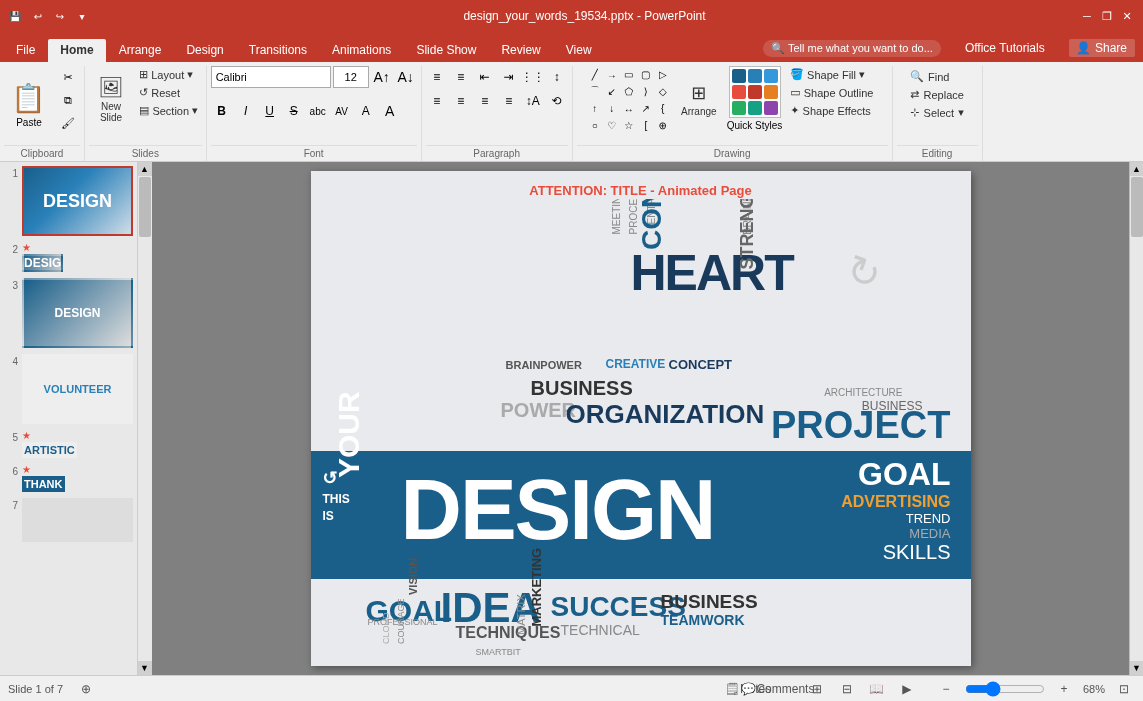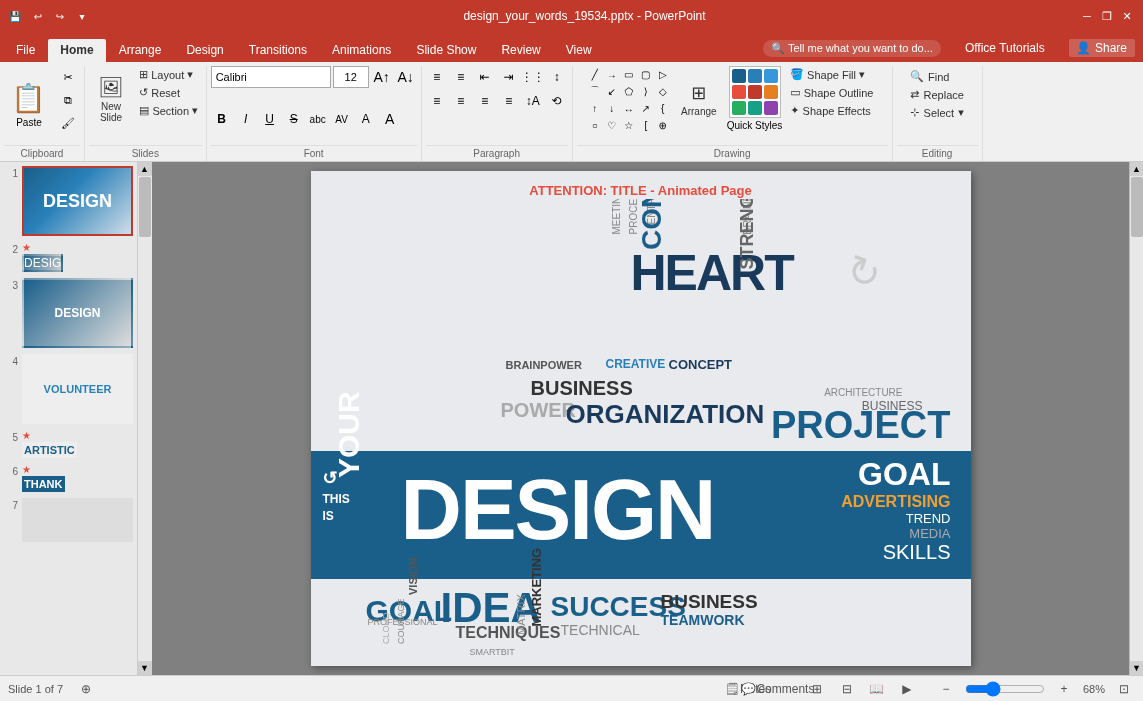--- a/index.html
+++ b/index.html
@@ -297,21 +297,21 @@
           <span>▤</span>
             <span>Section</span>
             <span>▾</span>
         </div>
       </div>
     </div>
     <div class="ribbon-group-label">Slides</div>
   </div>
 
   <div class="ribbon-group" style="min-width:160px;">
-    <div class="ribbon-group-content" style="flex-direction:column; gap:20px;">
+    <div class="ribbon-group-content" style="flex-direction:column; gap:12px;">
       <div class="format-row">
         <input class="font-name-box" value="Calibri" style="">
         <input class="font-size-box" value="12" style="">
         <div class="fmt-btn" style="font-size:14px;">A↑</div>
         <div class="fmt-btn" style="font-size:14px;">A↓</div>
       </div>
       <div class="format-row">
         <div class="fmt-btn bold">B</div>
         <div class="fmt-btn italic">I</div>
         <div class="fmt-btn underline">U</div>
@@ -447,21 +447,21 @@
       <div class="slide-num">1</div>
       <div class="slide-img thumb1">
         <div style="color:white;font-size:18px;font-weight:bold;text-align:center;">DESIGN</div>
       </div>
     </div>
     <div class="slide-thumb" style="align-items:flex-start;">
       <div class="slide-num">2</div>
       <div style="display:flex;flex-direction:column;gap:1px;">
         <div class="slide-star">★</div>
         <div class="slide-img" style="background:linear-gradient(135deg,#1a5f8a,#ccc);height:66px;">
-          <div style="color:white;font-weight:normal;font-size:12px;">DESIG</div>
+          <div style="color:white;font-weight:bold;font-size:12px;">DESIG</div>
         </div>
       </div>
     </div>
     <div class="slide-thumb">
       <div class="slide-num">3</div>
       <div class="slide-img" style="background:linear-gradient(135deg,#1a5f8a,#ddd);">
         <div style="color:white;font-weight:bold;font-size:12px;">DESIGN</div>
       </div>
     </div>
     <div class="slide-thumb">
@@ -580,21 +580,21 @@
         <span style="position:absolute;left:57px;top:418px;font-size:9px;color:#888;">PROFESSIONAL</span>
 
         <span style="position:absolute;left:145px;top:425px;font-size:16px;font-weight:bold;color:#555;">TECHNIQUES</span>
 
         <span style="position:absolute;left:250px;top:423px;font-size:14px;color:#888;">TECHNICAL</span>
 
         <span style="position:absolute;left:225px;top:420px;font-size:13px;font-weight:bold;color:#333;transform:rotate(-90deg);transform-origin:left center;white-space:nowrap;">MARKETING</span>
 
         <span style="position:absolute;left:210px;top:430px;font-size:11px;color:#888;transform:rotate(-90deg);transform-origin:left center;white-space:nowrap;">MATRIX</span>
 
-        <span style="position:absolute;left:159px;top:448px;font-size:9px;color:#888;">SMARTBIT</span>
+        <span style="position:absolute;left:165px;top:448px;font-size:9px;color:#888;">SMARTBIT</span>
 
         <span style="position:absolute;left:90px;top:440px;font-size:9px;color:#888;transform:rotate(-90deg);transform-origin:left center;white-space:nowrap;">COURAGE</span>
 
         <span style="position:absolute;left:75px;top:440px;font-size:9px;color:#aaa;transform:rotate(-90deg);transform-origin:left center;white-space:nowrap;">CLOUD</span>
 
       </div>
     </div>
 
     <div class="scroll-track-right" style="position:absolute;right:0;top:0;bottom:0;">
       <div class="scroll-btn">▲</div>

